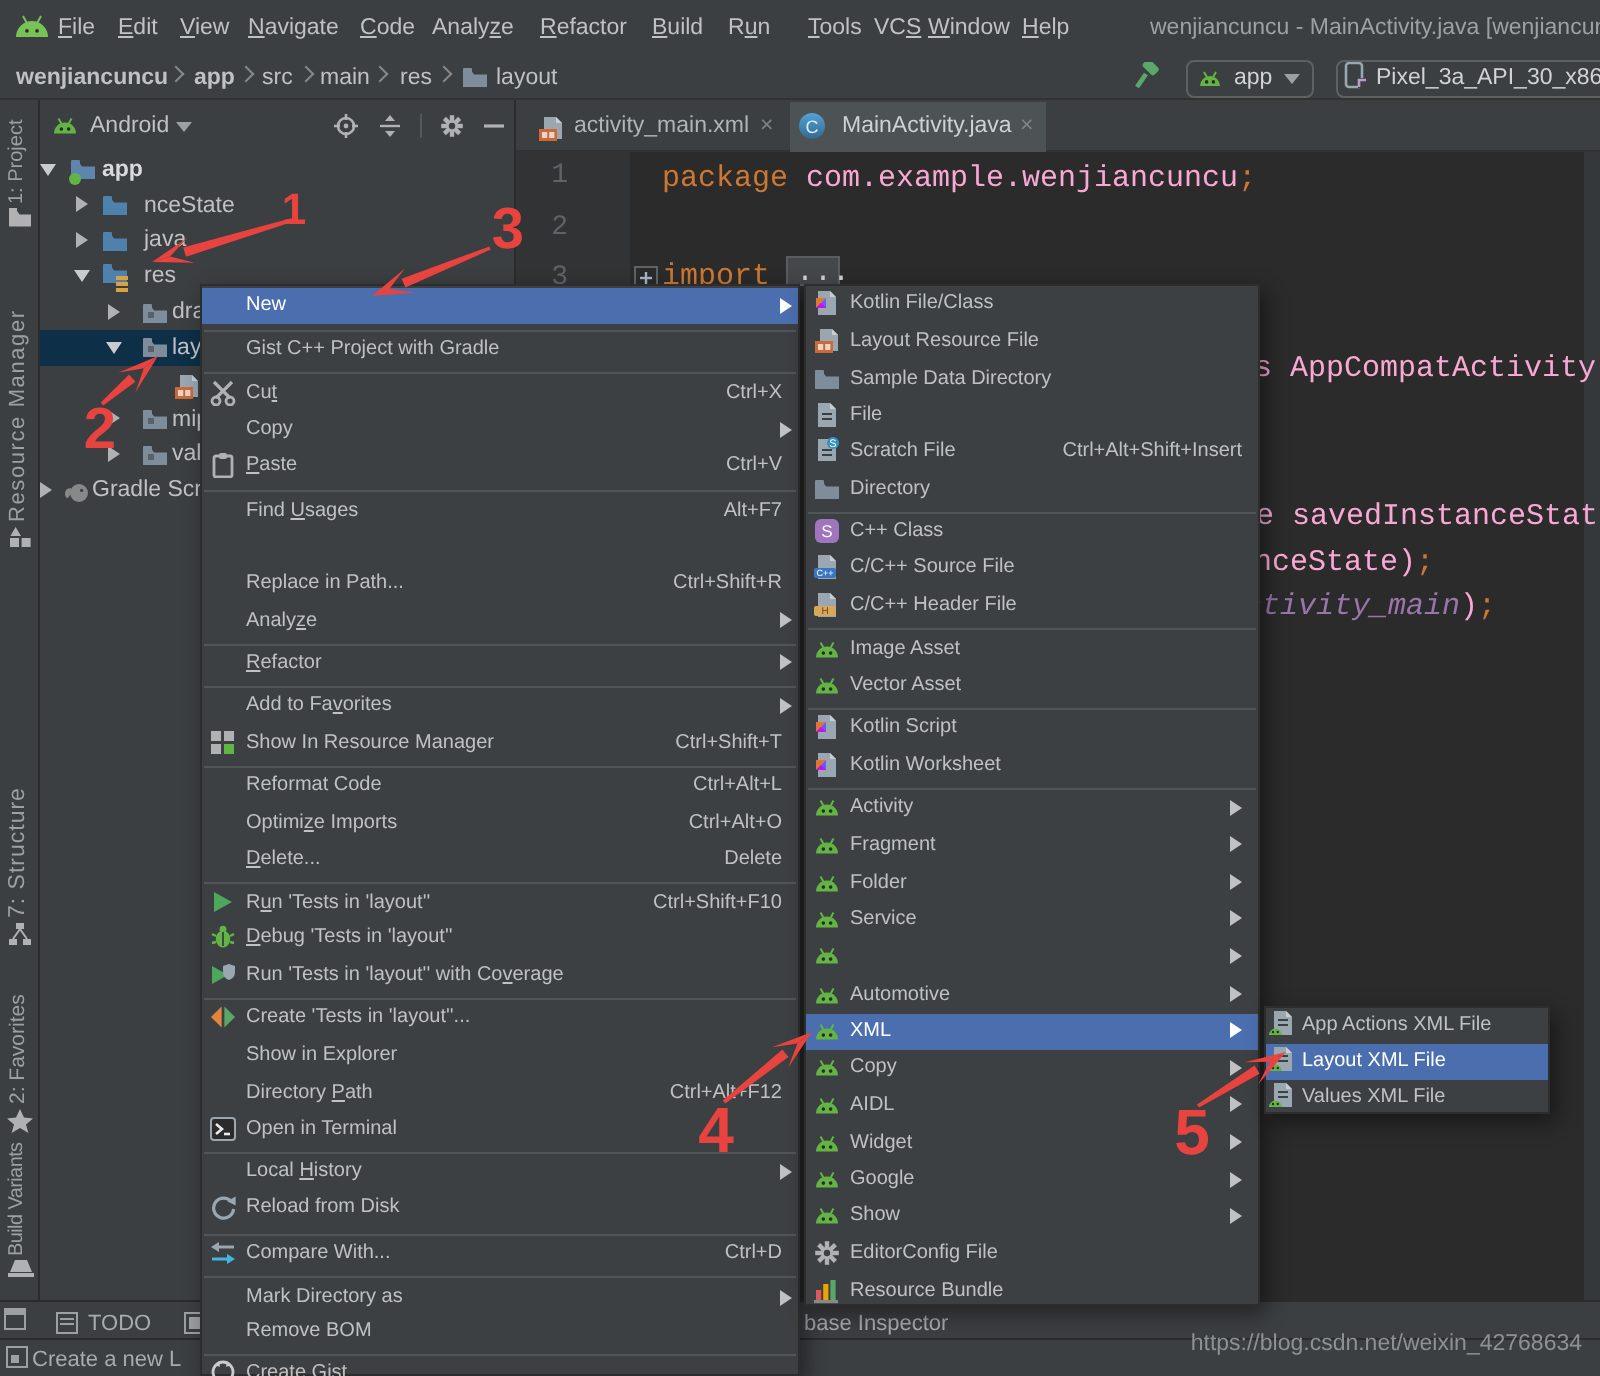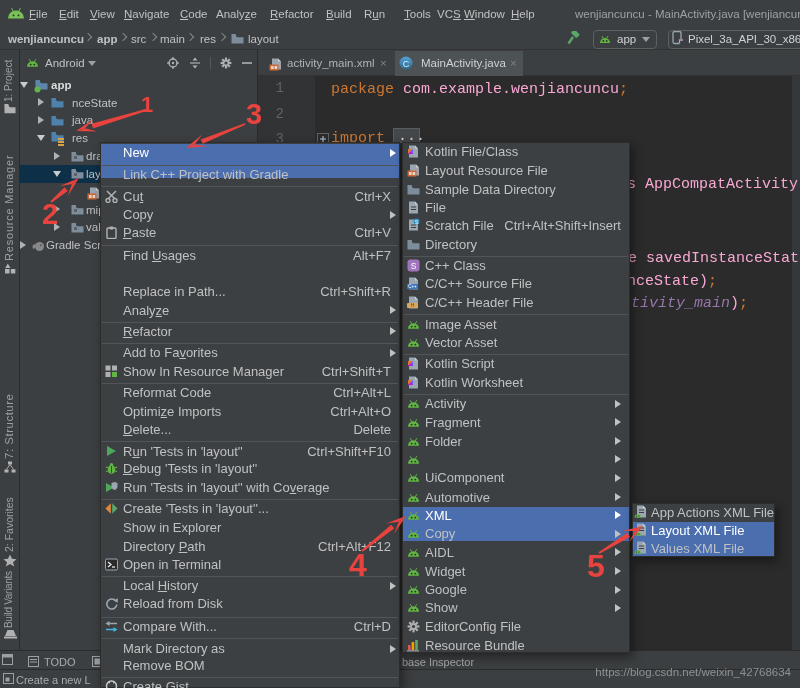--- a/index.html
+++ b/index.html
@@ -1,21 +1,21 @@
 <!DOCTYPE html>
 <html><head><meta charset="utf-8"><style>
 html,body{margin:0;padding:0;background:#2b2b2b}
 #app{position:relative;width:800px;height:688px;overflow:hidden;background:#3c3f41;
   font-family:"Liberation Sans",sans-serif;color:#bbbbbb;-webkit-font-smoothing:antialiased}
 .abs{position:absolute}
 .lbl{position:absolute;font-size:11.5px;line-height:18px;height:18px;white-space:nowrap}
 .mono{font-family:"Liberation Mono",monospace;font-size:15px;line-height:18px;white-space:pre}
 .kw{color:#CC7832}.id{color:#f9a8d4}.fld{color:#9876AA;font-style:italic}
 u{text-decoration:underline}
-.mi{position:absolute;left:0;width:100%;height:34px;line-height:18px;font-size:13px;color:#BFC1C3;white-space:nowrap}
+.mi{position:absolute;left:0;width:100%;height:18px;line-height:18px;font-size:10px;color:#BFC1C3;white-space:nowrap}
 .mi .t{position:absolute;left:22px}
 .mi .sc{position:absolute;right:8px;color:#BFC1C3}
 .sel{background:#4B6EAF;color:#FFFFFF}
 .sep{position:absolute;left:1px;right:1px;height:1px;background:#515557}
 </style></head><body>
 <div id="app">
 
 <div class="abs" style="left:0;top:0;width:800px;height:26px;background:#3c3f41"></div>
 <svg style="position:absolute;left:7px;top:5px" width="18" height="18" viewBox="0 0 18 18">
       <path d="M1 13.5 a8.0 8.0 0 0 1 16 0 z" fill="#78C257"></path>
@@ -283,21 +283,21 @@
       <rect x="2.5" y="4.5" width="4" height="4" fill="#9DA0A2"></rect>
     </svg>
 <div class="abs lbl" style="left:16px;top:671px;font-size:11px;color:#A7ABAE">Create a new L</div>
 <div class="abs" style="left:100px;top:142px;width:300px;height:546px;background:#3D4042;border:1px solid #2d2d2d;box-sizing:border-box;box-shadow:3px 4px 10px rgba(0,0,0,0.45)">
 <div class="mi sel" style="top:1.3px">
         <span class="t">New</span>
       </div>
 <div style="position:absolute;left:289px;top:5.800000000000011px;width:0;height:0;border-left:6px solid #FFFFFF;border-top:4px solid transparent;border-bottom:4px solid transparent"></div>
 <div class="sep" style="top:22.0px"></div>
 <div class="mi" style="top:23.3px">
-        <span class="t">Link C++ Project with Gradle</span>
+        <span class="t">Gist C++ Project with Gradle</span>
       </div>
 <div class="sep" style="top:43.0px"></div>
 <div class="mi" style="top:44.8px">
         <span class="t">Cu<u>t</u></span>
         <span class="sc">Ctrl+X</span>
       </div>
 <svg style="position:absolute;left:4px;top:46.80000000000001px" width="13" height="13" viewBox="0 0 13 13">
         <line x1="2" y1="1" x2="10" y2="9" stroke="#AFB1B3" stroke-width="1.6"></line>
         <line x1="11" y1="1" x2="3" y2="9" stroke="#AFB1B3" stroke-width="1.6"></line>
         <circle cx="3" cy="10.5" r="2" fill="none" stroke="#AFB1B3" stroke-width="1.4"></circle>
@@ -603,31 +603,31 @@
         <span class="t">Folder</span>
       </div>
 <svg style="position:absolute;left:4px;top:292.6px" width="13" height="13" viewBox="0 0 13 13">
         <path d="M1 9.75 a5.5 5.5 0 0 1 11 0 z" fill="#62B543"></path>
         <line x1="3.25" y1="2.21" x2="4.81" y2="4.94" stroke="#62B543" stroke-width="1"></line>
         <line x1="9.75" y1="2.21" x2="8.19" y2="4.94" stroke="#62B543" stroke-width="1"></line>
         <circle cx="4.68" cy="7.539999999999999" r="0.9" fill="#2b2b2b"></circle>
         <circle cx="8.32" cy="7.539999999999999" r="0.9" fill="#2b2b2b"></circle>
       </svg>
 <div style="position:absolute;left:212px;top:294.1px;width:0;height:0;border-left:6px solid #BFC1C3;border-top:4px solid transparent;border-bottom:4px solid transparent"></div>
+<div class="mi" style="top:307.8px">
+        <span class="t">Service</span>
+      </div>
 <svg style="position:absolute;left:4px;top:310.8px" width="13" height="13" viewBox="0 0 13 13">
         <path d="M1 9.75 a5.5 5.5 0 0 1 11 0 z" fill="#62B543"></path>
         <line x1="3.25" y1="2.21" x2="4.81" y2="4.94" stroke="#62B543" stroke-width="1"></line>
         <line x1="9.75" y1="2.21" x2="8.19" y2="4.94" stroke="#62B543" stroke-width="1"></line>
         <circle cx="4.68" cy="7.539999999999999" r="0.9" fill="#2b2b2b"></circle>
         <circle cx="8.32" cy="7.539999999999999" r="0.9" fill="#2b2b2b"></circle>
       </svg>
 <div style="position:absolute;left:212px;top:312.3px;width:0;height:0;border-left:6px solid #BFC1C3;border-top:4px solid transparent;border-bottom:4px solid transparent"></div>
-<div class="mi" style="top:326.4px">
-        <span class="t">UiComponent</span>
-      </div>
 <svg style="position:absolute;left:4px;top:329.4px" width="13" height="13" viewBox="0 0 13 13">
         <path d="M1 9.75 a5.5 5.5 0 0 1 11 0 z" fill="#62B543"></path>
         <line x1="3.25" y1="2.21" x2="4.81" y2="4.94" stroke="#62B543" stroke-width="1"></line>
         <line x1="9.75" y1="2.21" x2="8.19" y2="4.94" stroke="#62B543" stroke-width="1"></line>
         <circle cx="4.68" cy="7.539999999999999" r="0.9" fill="#2b2b2b"></circle>
         <circle cx="8.32" cy="7.539999999999999" r="0.9" fill="#2b2b2b"></circle>
       </svg>
 <div style="position:absolute;left:212px;top:330.9px;width:0;height:0;border-left:6px solid #BFC1C3;border-top:4px solid transparent;border-bottom:4px solid transparent"></div>
 <div class="mi" style="top:345.5px">
         <span class="t">Automotive</span>

